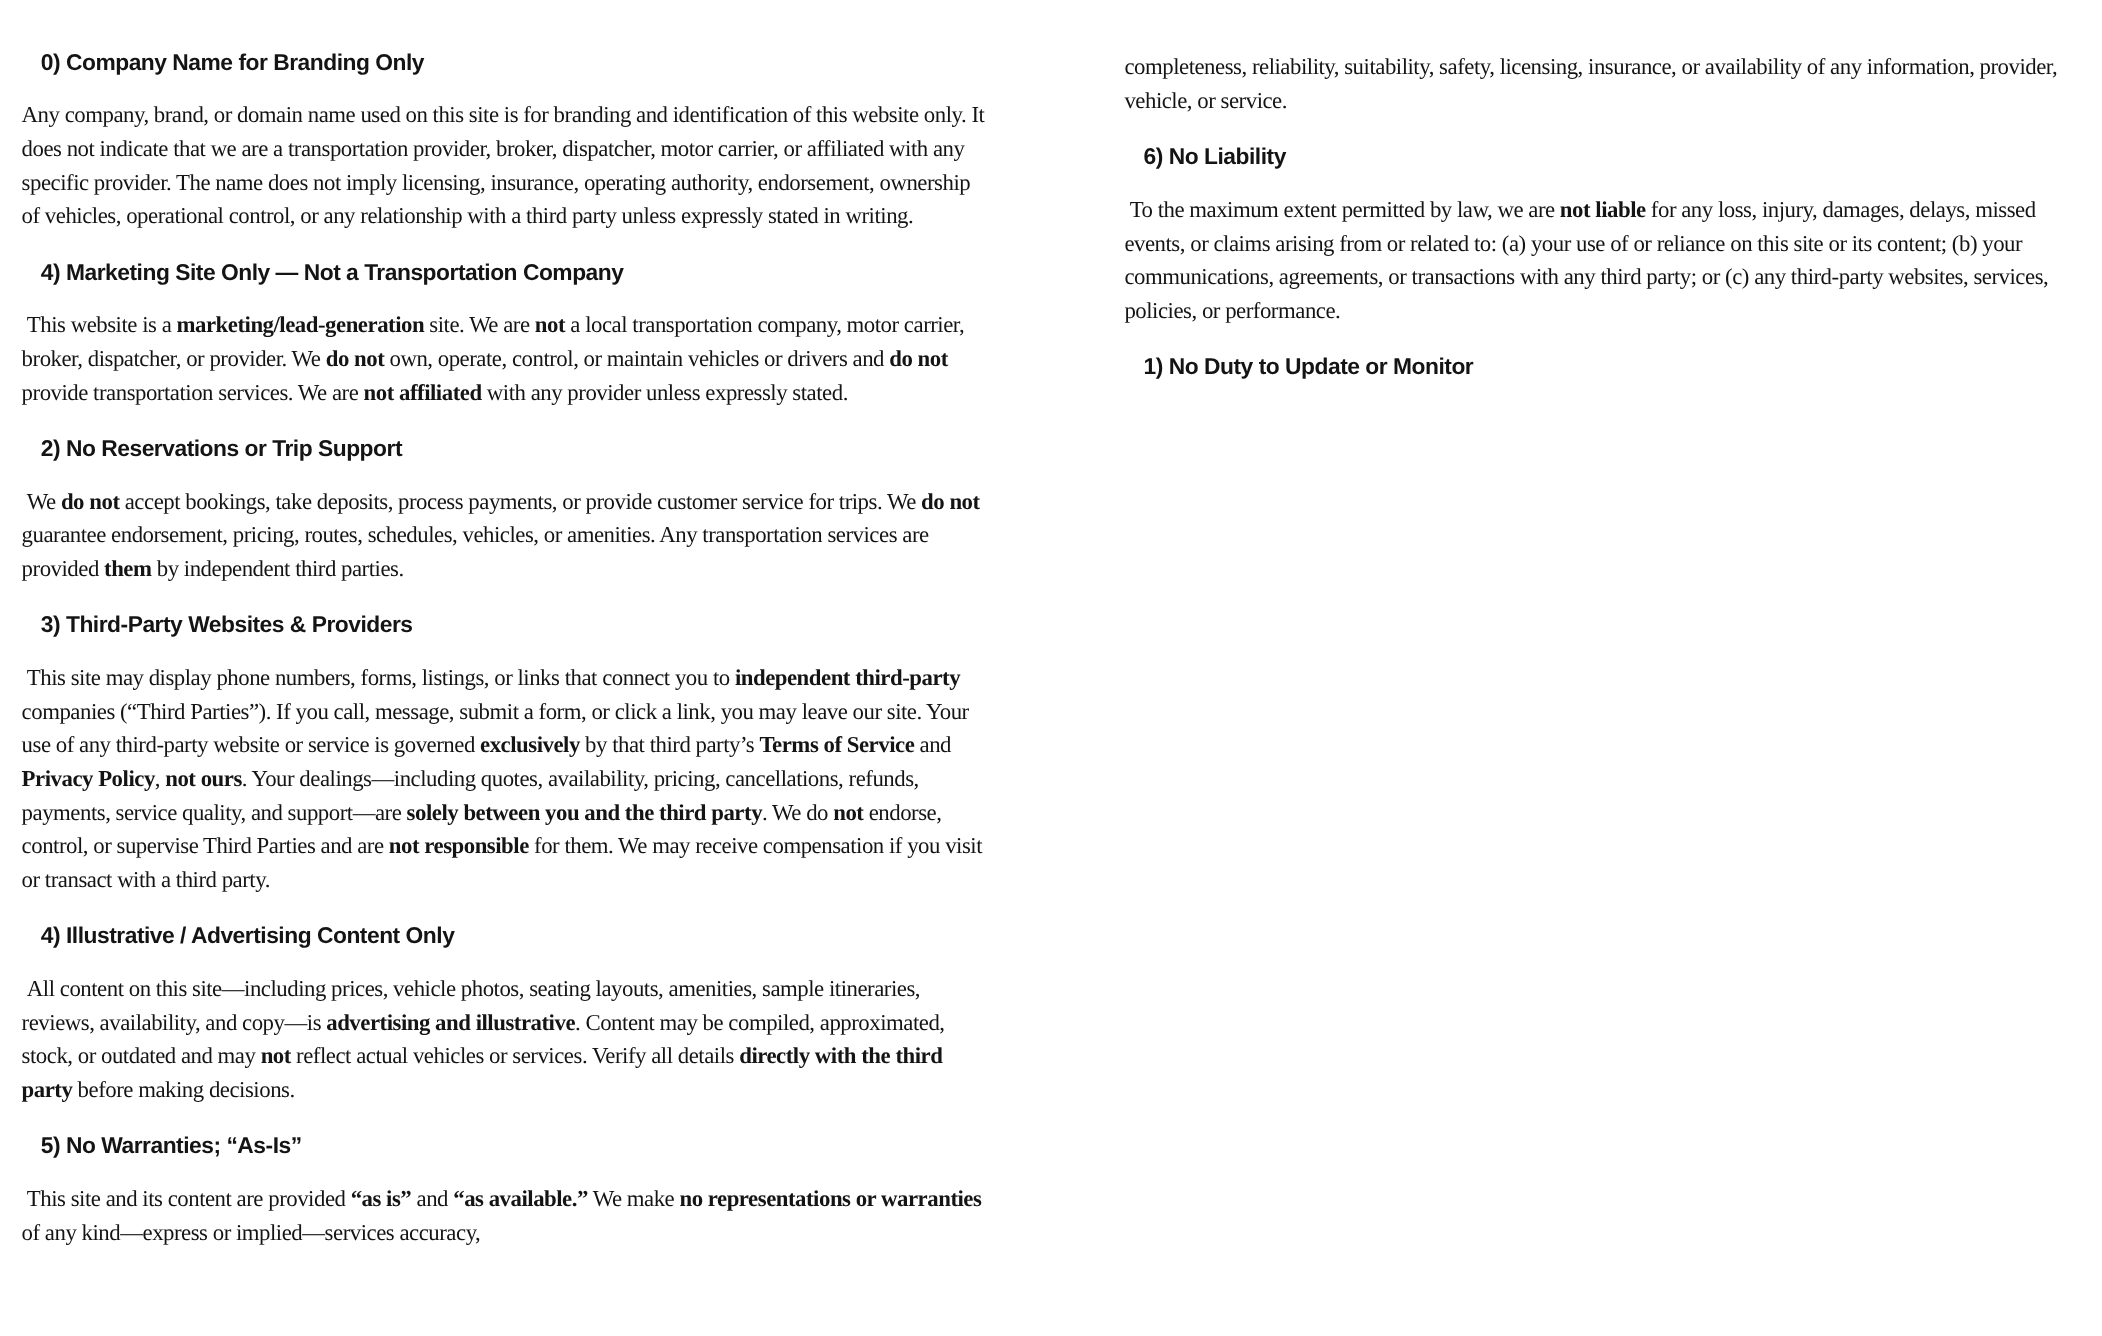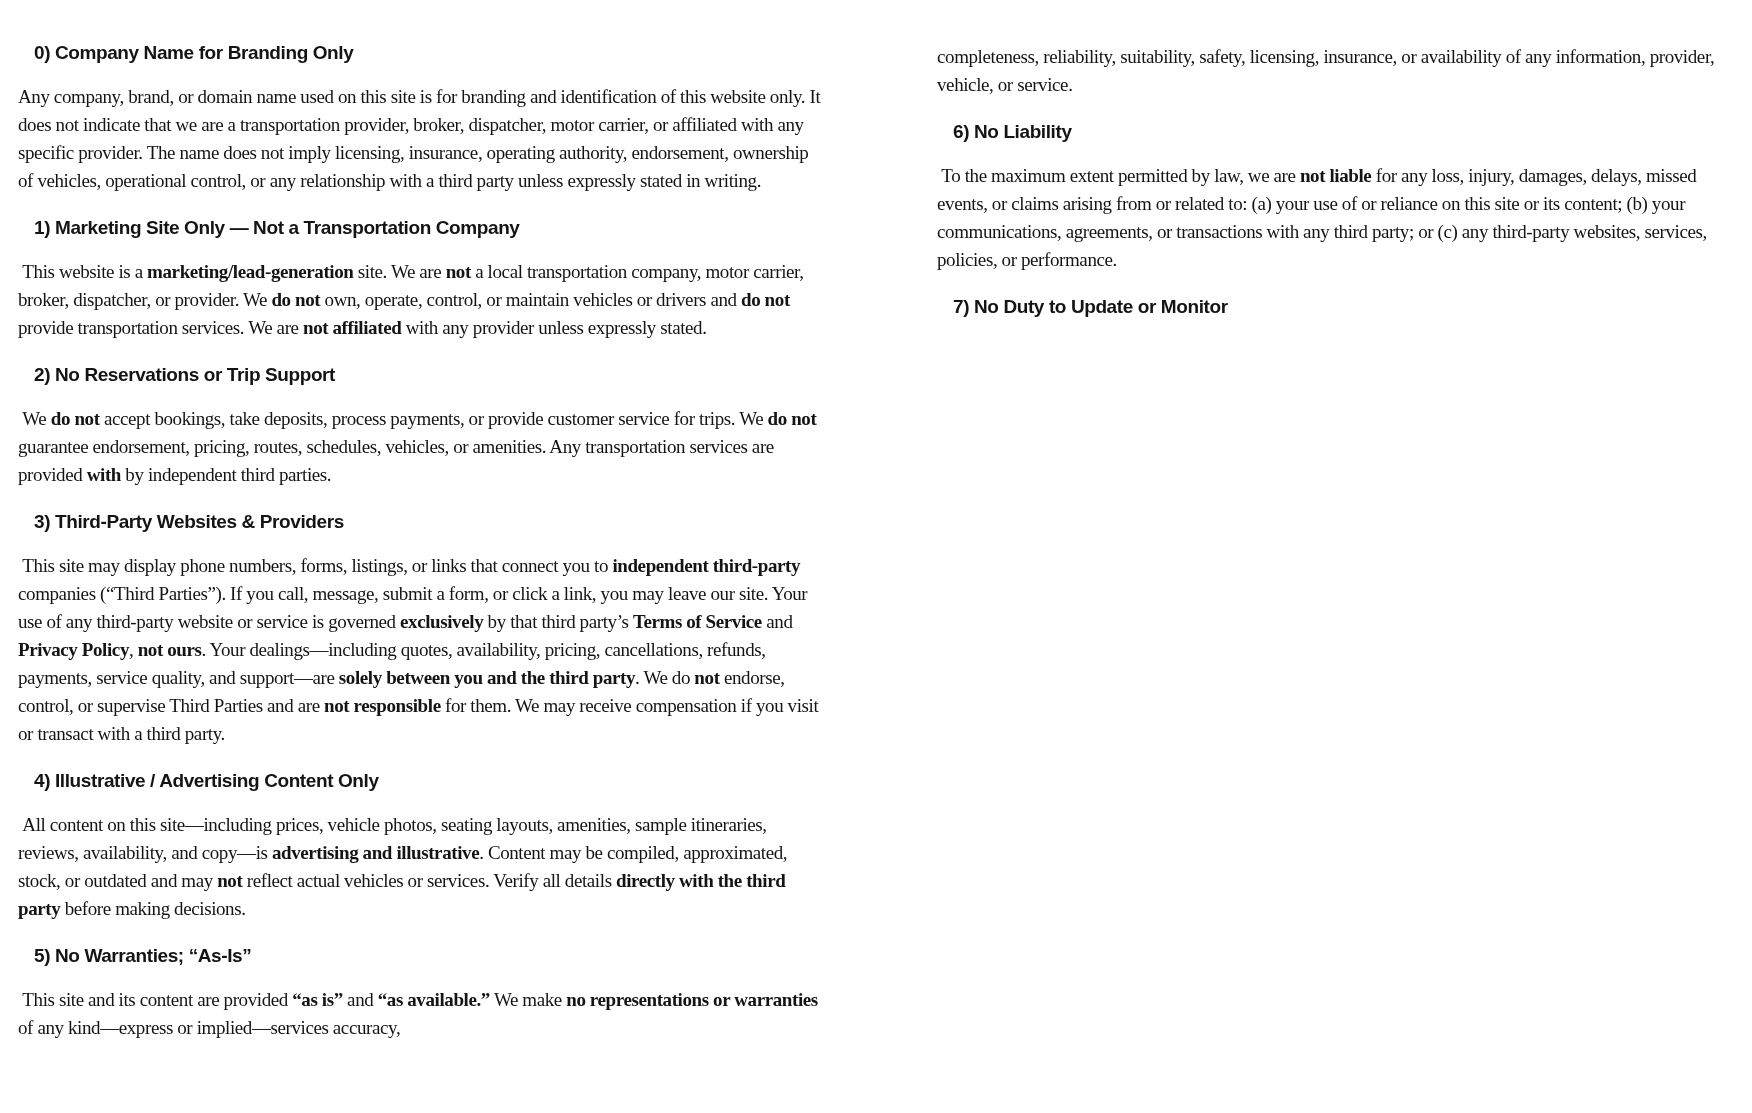--- a/index.html
+++ b/index.html
@@ -58,26 +58,26 @@
 </head>
 <body>
 
 <div class="doc">
   <div class="col col-left">
       <section class="block">
         <h2>0) Company Name for Branding Only</h2>
         <p><span>Any company, brand, or domain name used on this site is for branding and identification of this website only. It does not indicate that we are a transportation provider, broker, dispatcher, motor carrier, or affiliated with any specific provider. The name does not imply licensing, insurance, operating authority, endorsement, ownership of vehicles, operational control, or any relationship with a third party unless expressly stated in writing.</span></p>
       </section>
       <section class="block">
-        <h2>1) Marketing Site Only — Not a Transportation Company</h2>
+        <h2>4) Marketing Site Only — Not a Transportation Company</h2>
         <p><span> This website is a </span><strong>marketing/lead-generation</strong><span> site. We are </span><strong>not</strong><span> a local transportation company, motor carrier, broker, dispatcher, or provider. We </span><strong>do not</strong><span> own, operate, control, or maintain vehicles or drivers and </span><strong>do not</strong><span> provide transportation services. We are </span><strong>not affiliated</strong><span> with any provider unless expressly stated.</span></p>
       </section>
       <section class="block">
         <h2>2) No Reservations or Trip Support</h2>
-        <p><span> We </span><strong>do not</strong><span> accept bookings, take deposits, process payments, or provide customer service for trips. We </span><strong>do not</strong><span> guarantee endorsement, pricing, routes, schedules, vehicles, or amenities. Any transportation services are provided </span><strong>with</strong><span> by independent third parties.</span></p>
+        <p><span> We </span><strong>do not</strong><span> accept bookings, take deposits, process payments, or provide customer service for trips. We </span><strong>do not</strong><span> guarantee endorsement, pricing, routes, schedules, vehicles, or amenities. Any transportation services are provided </span><strong>them</strong><span> by independent third parties.</span></p>
       </section>
       <section class="block">
         <h2>3) Third-Party Websites &amp; Providers</h2>
         <p><span> This site may display phone numbers, forms, listings, or links that connect you to </span><strong>independent third-party</strong><span> companies (“Third Parties”). If you call, message, submit a form, or click a link, you may leave our site. Your use of any third-party website or service is governed </span><strong>exclusively</strong><span> by that third party’s </span><strong>Terms of Service</strong><span> and </span><strong>Privacy Policy</strong><span>, </span><strong>not ours</strong><span>. Your dealings—including quotes, availability, pricing, cancellations, refunds, payments, service quality, and support—are </span><strong>solely between you and the third party</strong><span>. We do </span><strong>not</strong><span> endorse, control, or supervise Third Parties and are </span><strong>not responsible</strong><span> for them. We may receive compensation if you visit or transact with a third party.</span></p>
       </section>
       <section class="block">
         <h2>4) Illustrative / Advertising Content Only</h2>
         <p><span> All content on this site—including prices, vehicle photos, seating layouts, amenities, sample itineraries, reviews, availability, and copy—is </span><strong>advertising and illustrative</strong><span>. Content may be compiled, approximated, stock, or outdated and may </span><strong>not</strong><span> reflect actual vehicles or services. Verify all details </span><strong>directly with the third party</strong><span> before making decisions.</span></p>
       </section>
       <section class="block">
@@ -87,16 +87,16 @@
     </div>
   <div class="col col-right">
       <section class="block">
         <p><span>completeness, reliability, suitability, safety, licensing, insurance, or availability of any information, provider, vehicle, or service.</span></p>
       </section>
       <section class="block">
         <h2>6) No Liability</h2>
         <p><span> To the maximum extent permitted by law, we are </span><strong>not liable</strong><span> for any loss, injury, damages, delays, missed events, or claims arising from or related to: (a) your use of or reliance on this site or its content; (b) your communications, agreements, or transactions with any third party; or (c) any third-party websites, services, policies, or performance.</span></p>
       </section>
       <section class="block">
-        <h2>7) No Duty to Update or Monitor</h2>
+        <h2>1) No Duty to Update or Monitor</h2>
       </section>
     </div>
 </div>
 
 </body></html>

